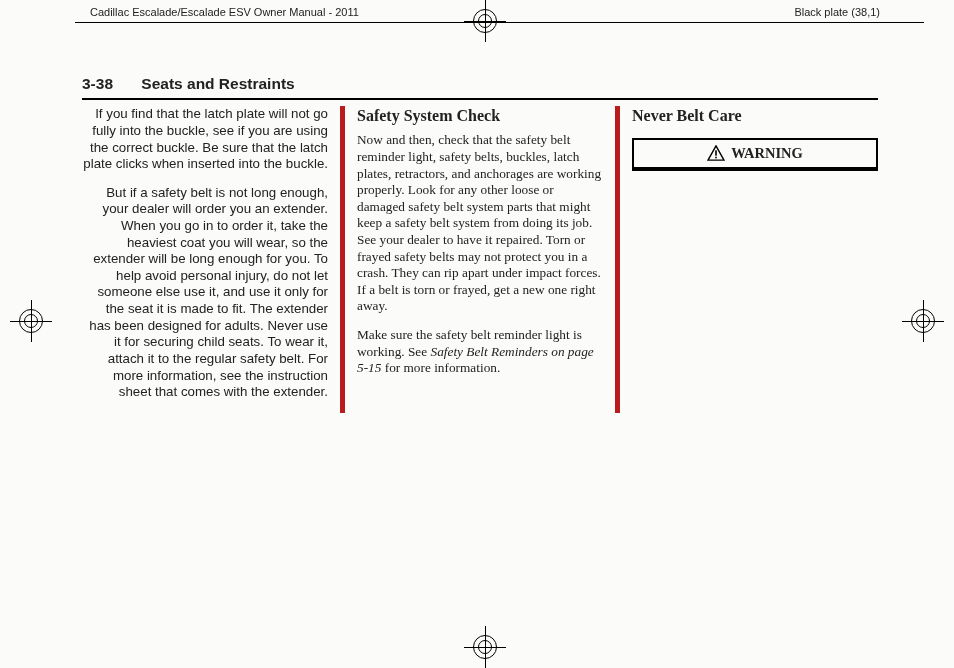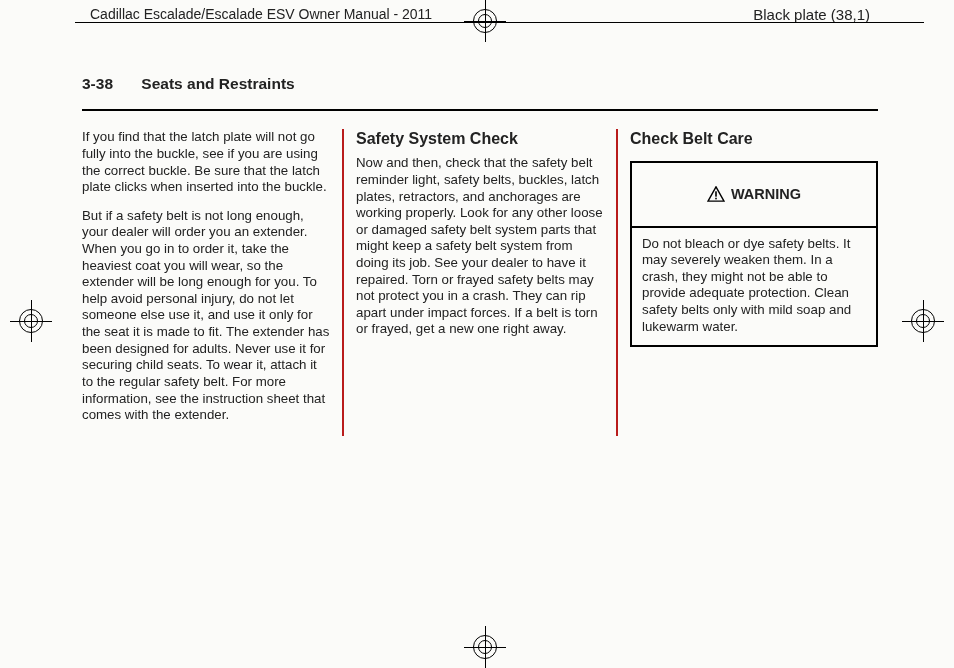--- a/index.html
+++ b/index.html
@@ -19,72 +19,72 @@
     height: 668px;
     box-sizing: border-box;
   }
   
   .reg-mark { position: absolute; width: 42px; height: 42px; }
   .reg-mark .cross-h { position: absolute; left: 0; right: 0; top: 50%; height: 1px; background: #000; }
   .reg-mark .cross-v { position: absolute; top: 0; bottom: 0; left: 50%; width: 1px; background: #000; }
   .reg-mark .circ1 { position: absolute; left: 9px; top: 9px; width: 24px; height: 24px; border: 1px solid #000; border-radius: 50%; box-sizing: border-box; }
   .reg-mark .circ2 { position: absolute; left: 14px; top: 14px; width: 14px; height: 14px; border: 1px solid #000; border-radius: 50%; box-sizing: border-box; }
   .top-rule { position: absolute; left: 75px; right: 30px; top: 22px; height: 1px; background: #000; }
-  .top-header { position: absolute; left: 90px; right: 50px; top: 6px; height: 14px; font-size: 14px; color: #222; }
-  .plate-label { position: absolute; right: 84px; top: 6px; font-size: 15px; margin-left: 32px; }
+  .top-header { position: absolute; left: 90px; right: 50px; top: 6px; height: 14px; font-size: 11px; color: #222; }
+  .plate-label { position: absolute; right: 74px; top: 6px; font-size: 11px; margin-left: 32px; }
   .reg-top { left: 464px; top: 0px; }
   .reg-left { left: 10px; top: 300px; }
   .reg-right { right: 10px; top: 300px; }
   .reg-bottom { left: 464px; bottom: 0px; }
 
   
   .frame {
     position: absolute;
     left: 82px;
     top: 74px;
     width: 796px;
     height: 540px;
     box-sizing: border-box;
   }
   .running-head {
     border-bottom: 2px solid #000;
-    padding-bottom: 16px;
-    margin-bottom: 18px;
+    padding-bottom: 5px;
+    margin-bottom: 6px;
     font-weight: bold;
     font-size: 15.5px;
   }
   .running-head .pn { display: inline-block; margin-right: 24px; }
   .cols {
     display: flex;
     gap: 0;
   }
   .col {
     flex: 1 1 0;
     padding: 0 12px;
     box-sizing: border-box;
   }
-  .col + .col { border-left: 2px solid #b91c1c; }
+  .col + .col { border-left: 5px solid #b91c1c; font-family: Liberation Serif, serif; }
   p { margin: 0 0 12px 0; }
   h2.sec {
     font-size: 16px;
     font-weight: bold;
     margin: 0 0 6px 0;
   }
   .ref { font-style: italic; }
   
   .warn {
     border: 2px solid #000;
     margin-top: 12px;
   }
   .warn-head {
     display: flex;
     align-items: center;
     justify-content: center;
     gap: 6px;
-    padding: 22px 6px;
+    padding: 4px 6px;
     border-bottom: 2px solid #000;
     font-weight: bold;
     font-size: 14.5px;
   }
   .warn-body {
     padding: 8px 10px 10px 10px;
   }
   .tri {
     width: 18px; height: 16px; position: relative;
   }
@@ -125,43 +125,45 @@
   </div>
 
   <div class="frame">
     <div class="running-head">
       <span class="pn">3-38</span>
       <span>Seats and Restraints</span>
     </div>
 
     <div class="cols">
 
-      <div class="col" style="padding-left:0;">
+      <div class="col" style="padding-left:0;text-align:right;">
         <p>If you find that the latch plate will not go fully into the buckle, see if you are using the correct buckle. Be sure that the latch plate clicks when inserted into the buckle.</p>
         <p>But if a safety belt is not long enough, your dealer will order you an extender. When you go in to order it, take the heaviest coat you will wear, so the extender will be long enough for you. To help avoid personal injury, do not let someone else use it, and use it only for the seat it is made to fit. The extender has been designed for adults. Never use it for securing child seats. To wear it, attach it to the regular safety belt. For more information, see the instruction sheet that comes with the extender.</p>
       </div>
 
       <div class="col">
         <h2 class="sec">Safety System Check</h2>
         <p>Now and then, check that the safety belt reminder light, safety belts, buckles, latch plates, retractors, and anchorages are working properly. Look for any other loose or damaged safety belt system parts that might keep a safety belt system from doing its job. See your dealer to have it repaired. Torn or frayed safety belts may not protect you in a crash. They can rip apart under impact forces. If a belt is torn or frayed, get a new one right away.</p>
+        <p>
+          <span>Make sure the safety belt reminder light is working. See </span><span class="ref">Safety Belt Reminders on page 5‑15</span><span> for more information.</span>
+        </p>
       </div>
 
       <div class="col" style="padding-right:0;">
-        <h2 class="sec">Check Belt Care</h2>
+        <h2 class="sec">Never Belt Care</h2>
 
         <div class="warn">
           <div class="warn-head">
             <span class="tri">
               <svg viewBox="0 0 20 18" width="18" height="16">
                 <polygon points="10,1 19,17 1,17" fill="none" stroke="#000" stroke-width="1.6"></polygon>
                 <rect x="9.1" y="6" width="1.8" height="6" fill="#000"></rect>
                 <rect x="9.1" y="13.2" width="1.8" height="1.8" fill="#000"></rect>
               </svg>
             </span>
             <span>WARNING</span>
           </div>
-          <div class="warn-body">Do not bleach or dye safety belts. It may severely weaken them. In a crash, they might not be able to provide adequate protection. Clean safety belts only with mild soap and lukewarm water.</div>
         </div>
       </div>
 
     </div>
   </div>
 </div>
 
 </body></html>

